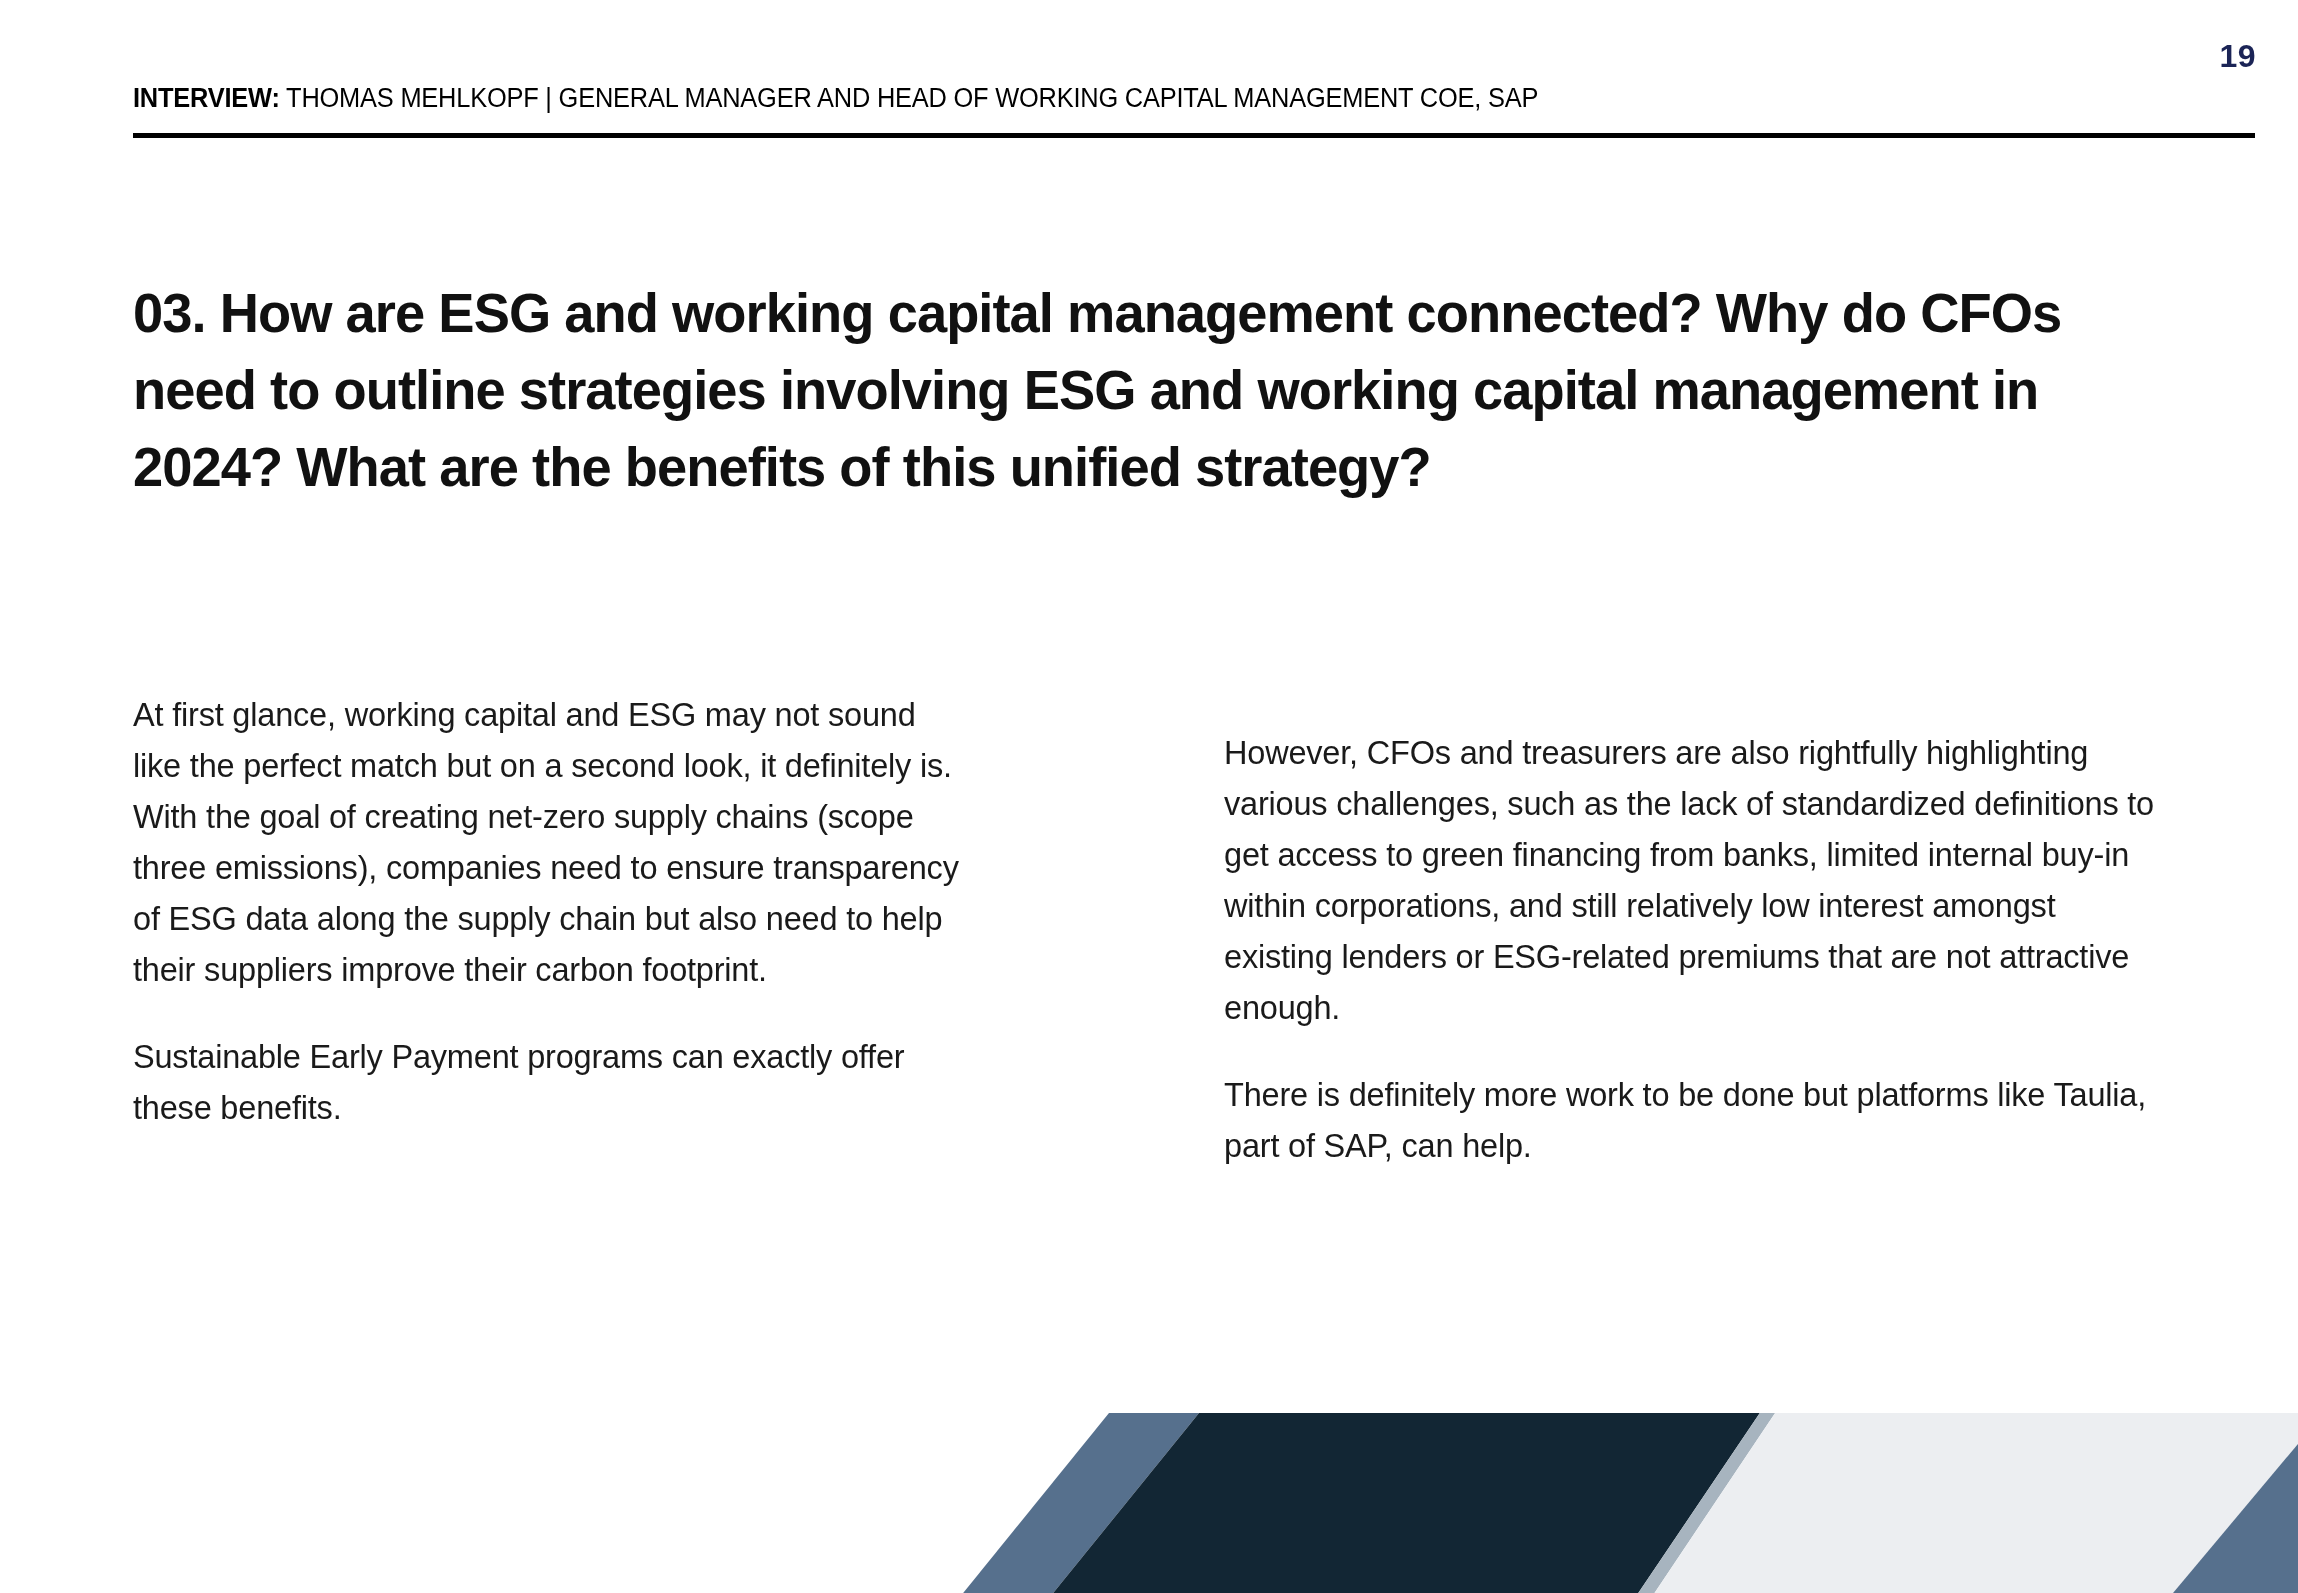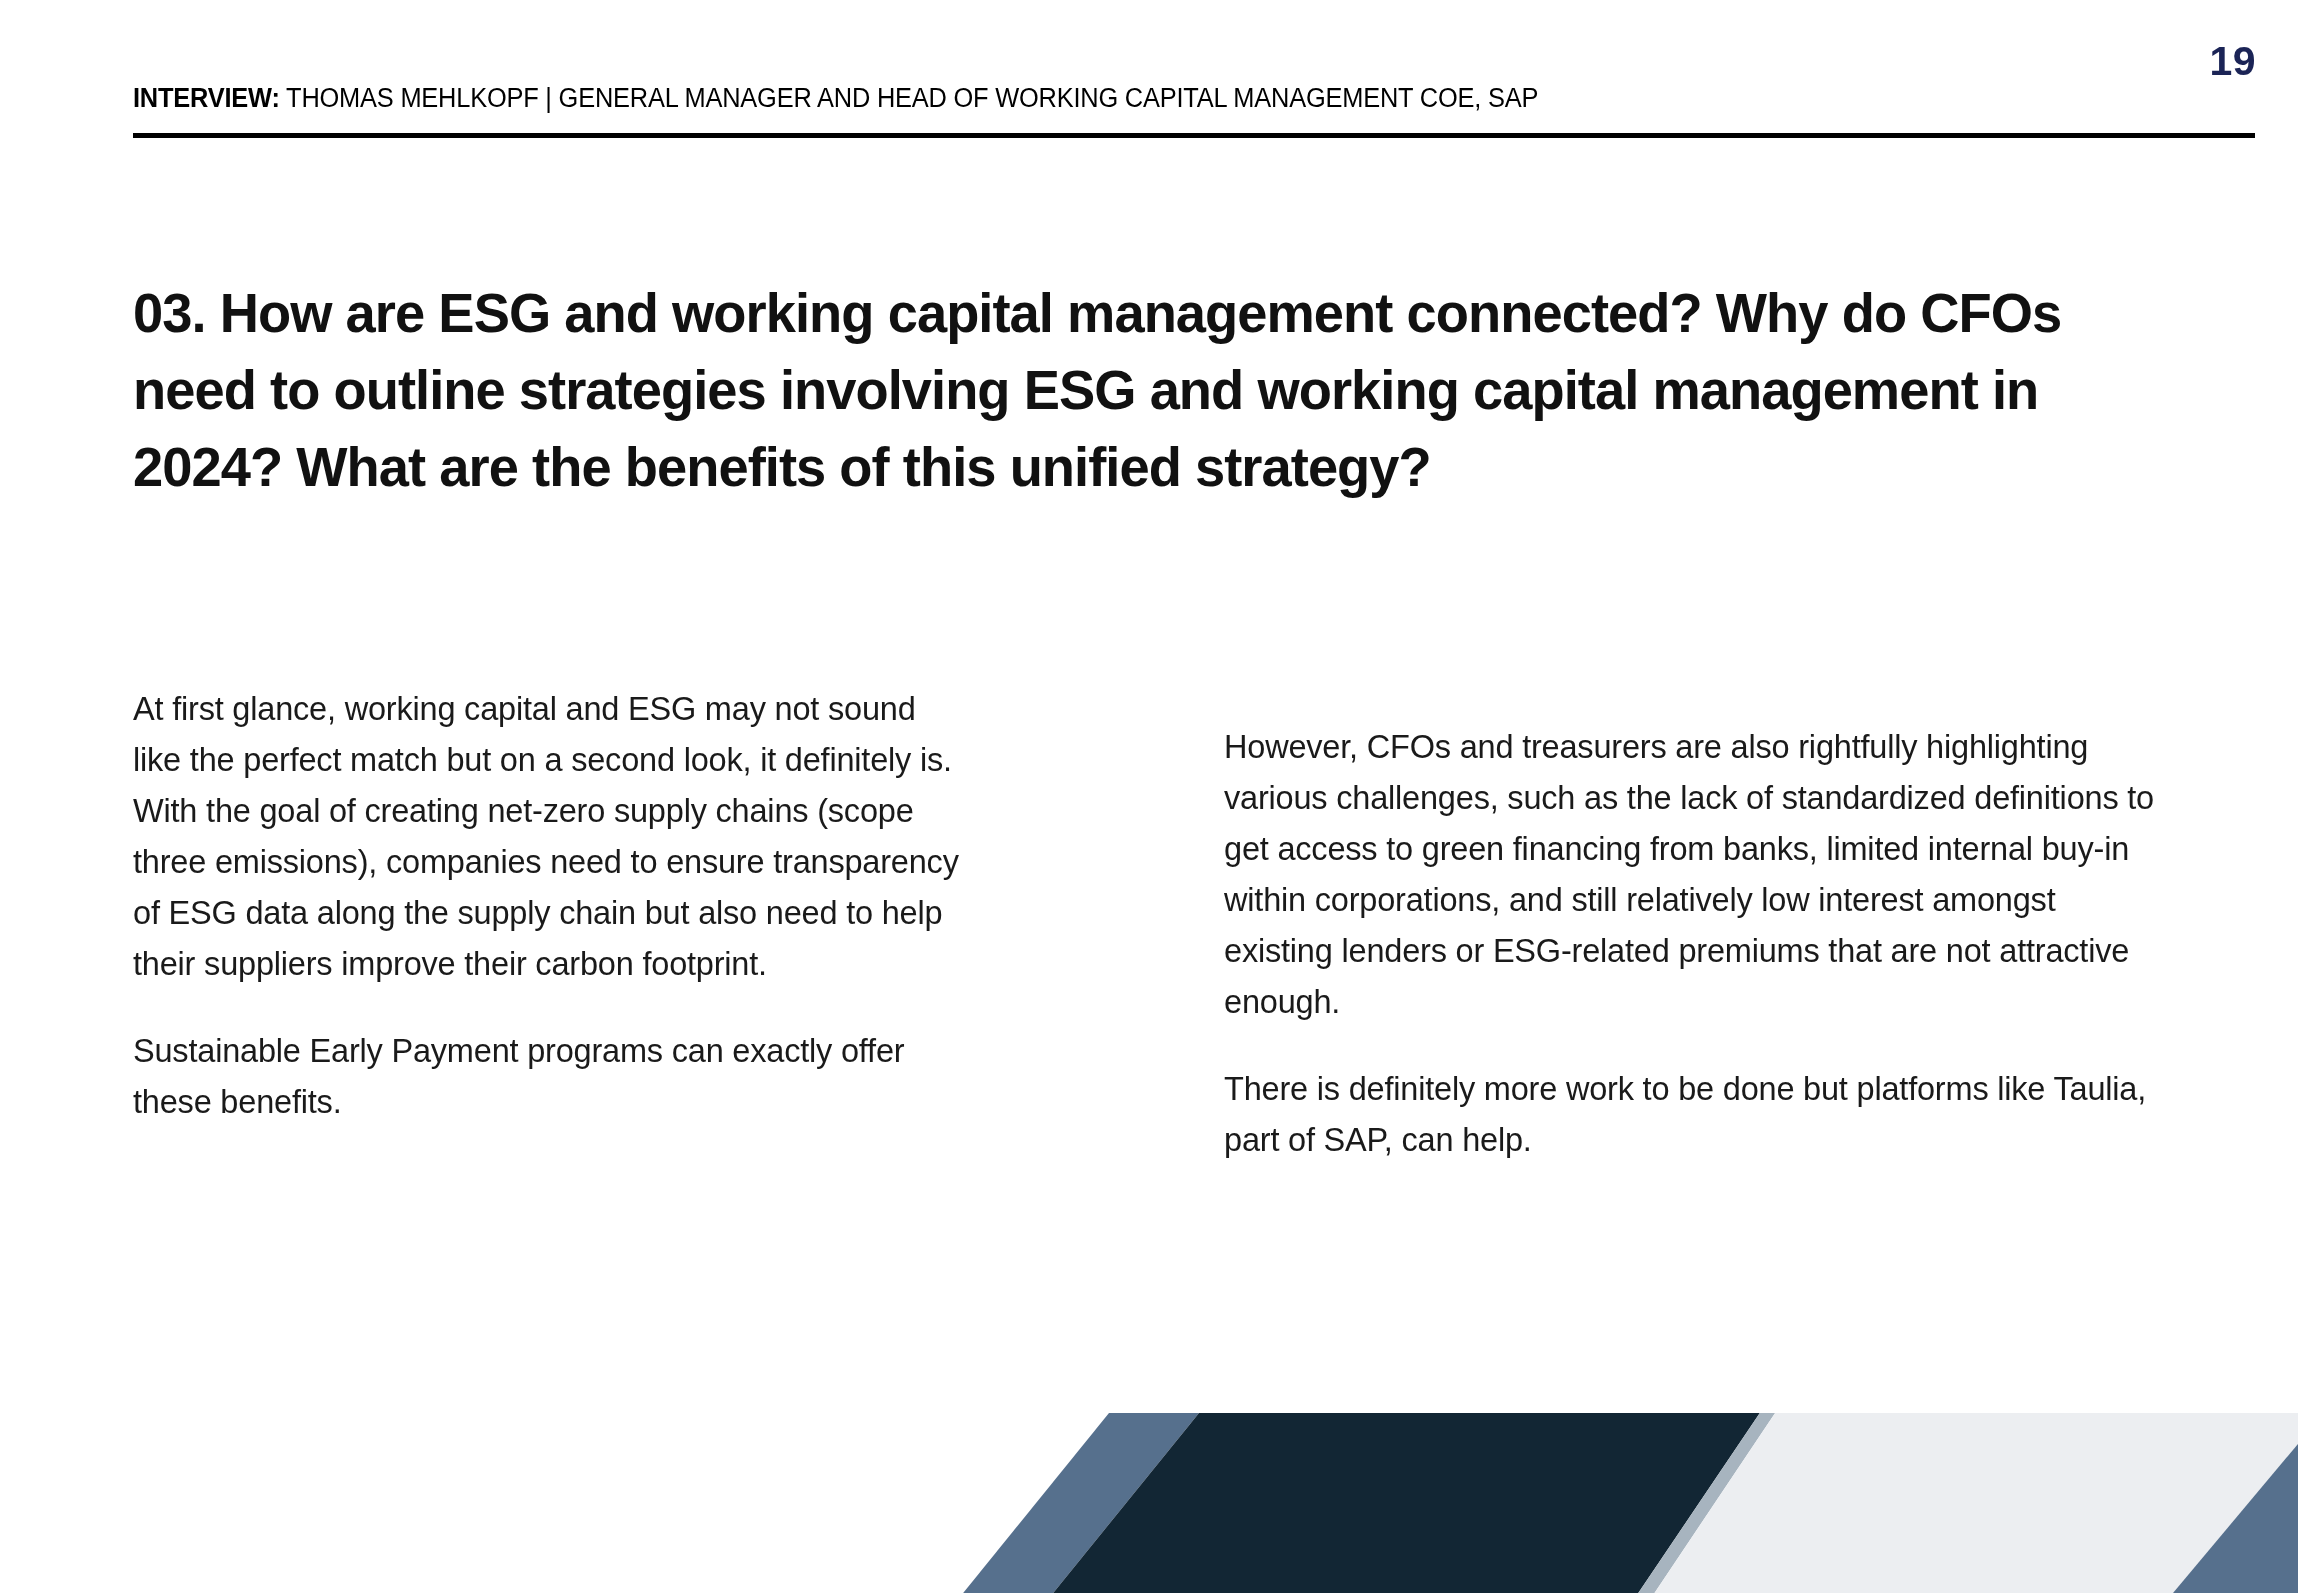--- a/index.html
+++ b/index.html
@@ -47,21 +47,21 @@
     width: 2122px;
     height: 4.5px;
     background: #000000;
   }
 
   
   #page-number {
     position: absolute;
     right: 43px;
     top: 38px;
-    font-size: 41px;
+    font-size: 32px;
     font-weight: 700;
     color: #1b2456;
     letter-spacing: 0.5px;
   }
 
   
   #question-heading {
     position: absolute;
     left: 133px;
     top: 236px;
@@ -77,21 +77,21 @@
 
   
   #body-columns {
     position: absolute;
     left: 133px;
     top: 682px;
     width: 2061px;
   }
   .body-column {
     position: absolute;
-    top: 1px;
+    top: 7px;
   }
   #column-left  { left: 0px;    width: 842px;  }
   #column-right { left: 1091px; width: 959px; margin-top: 38px; }
 
   .body-paragraph {
     font-size: 33px;
     line-height: 51px;
     color: #1a1a1a;
     font-weight: 400;
     letter-spacing: -0.2px;

